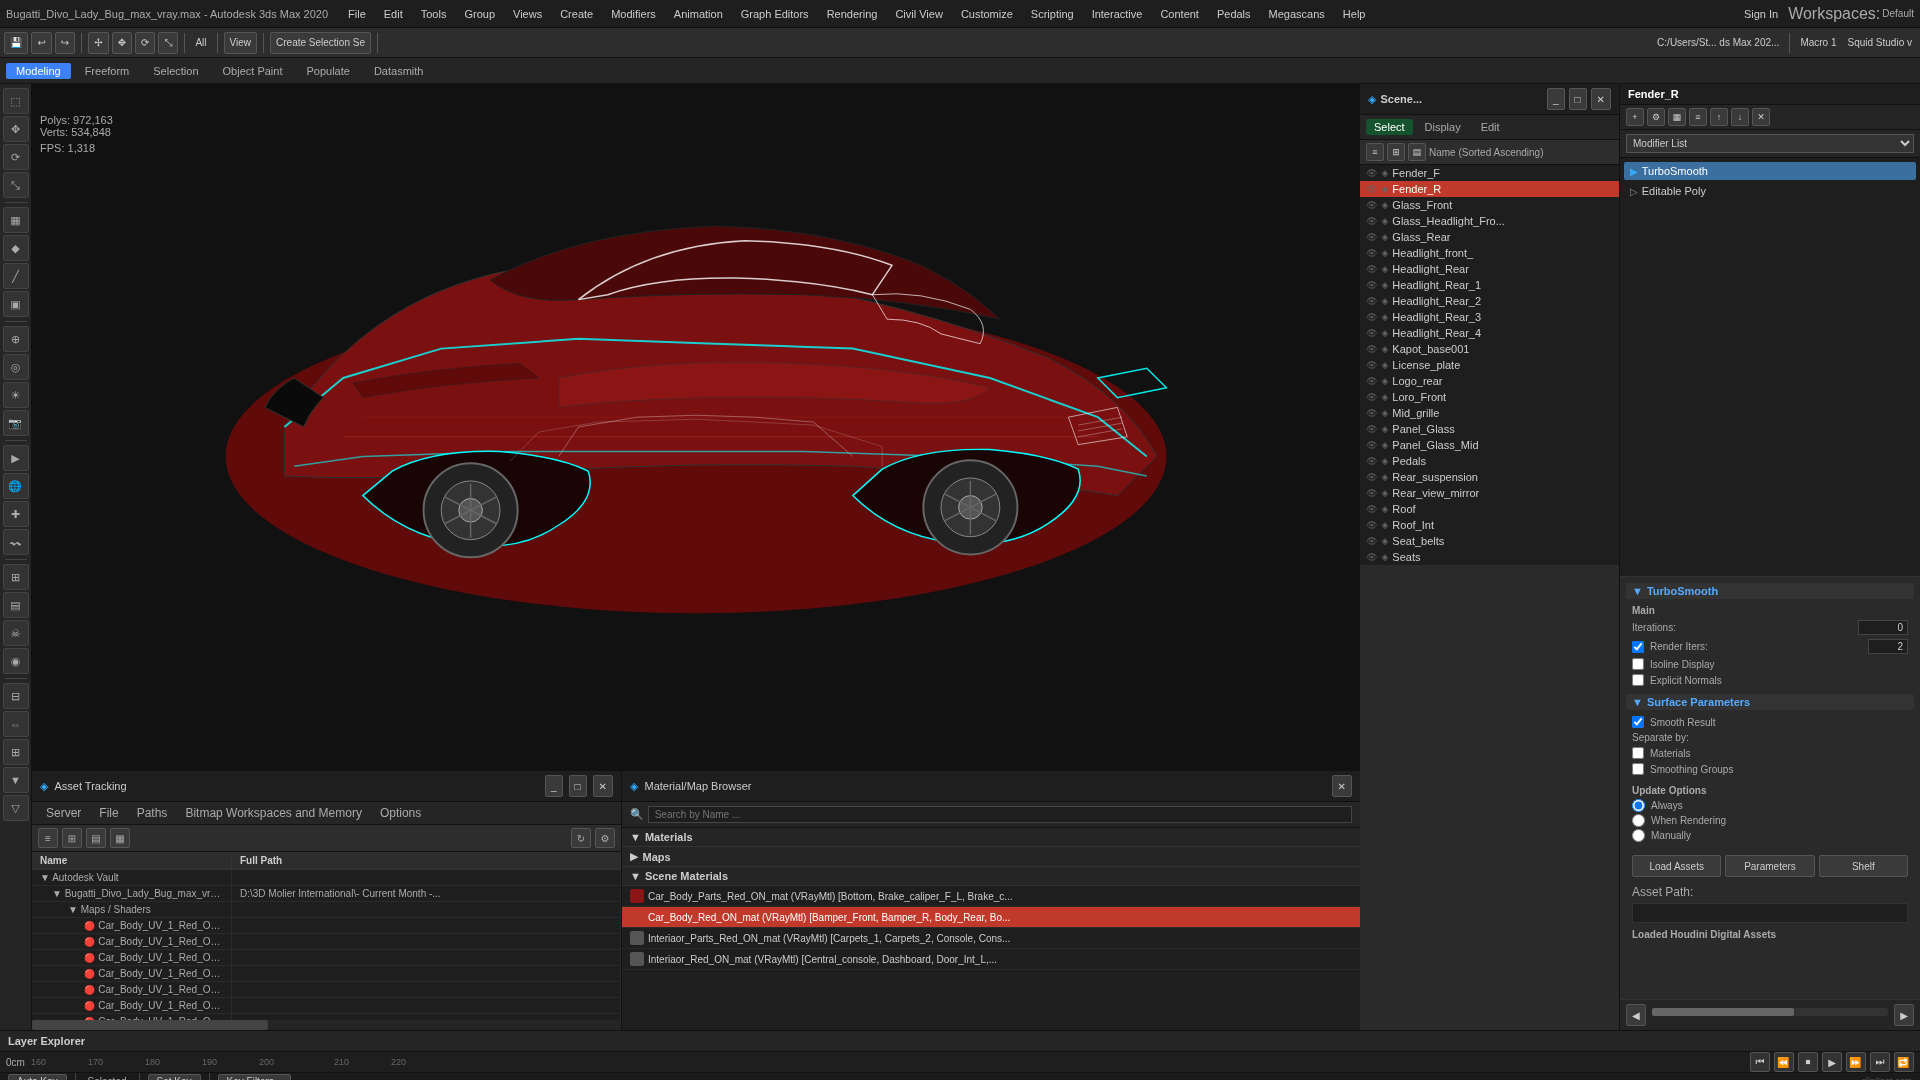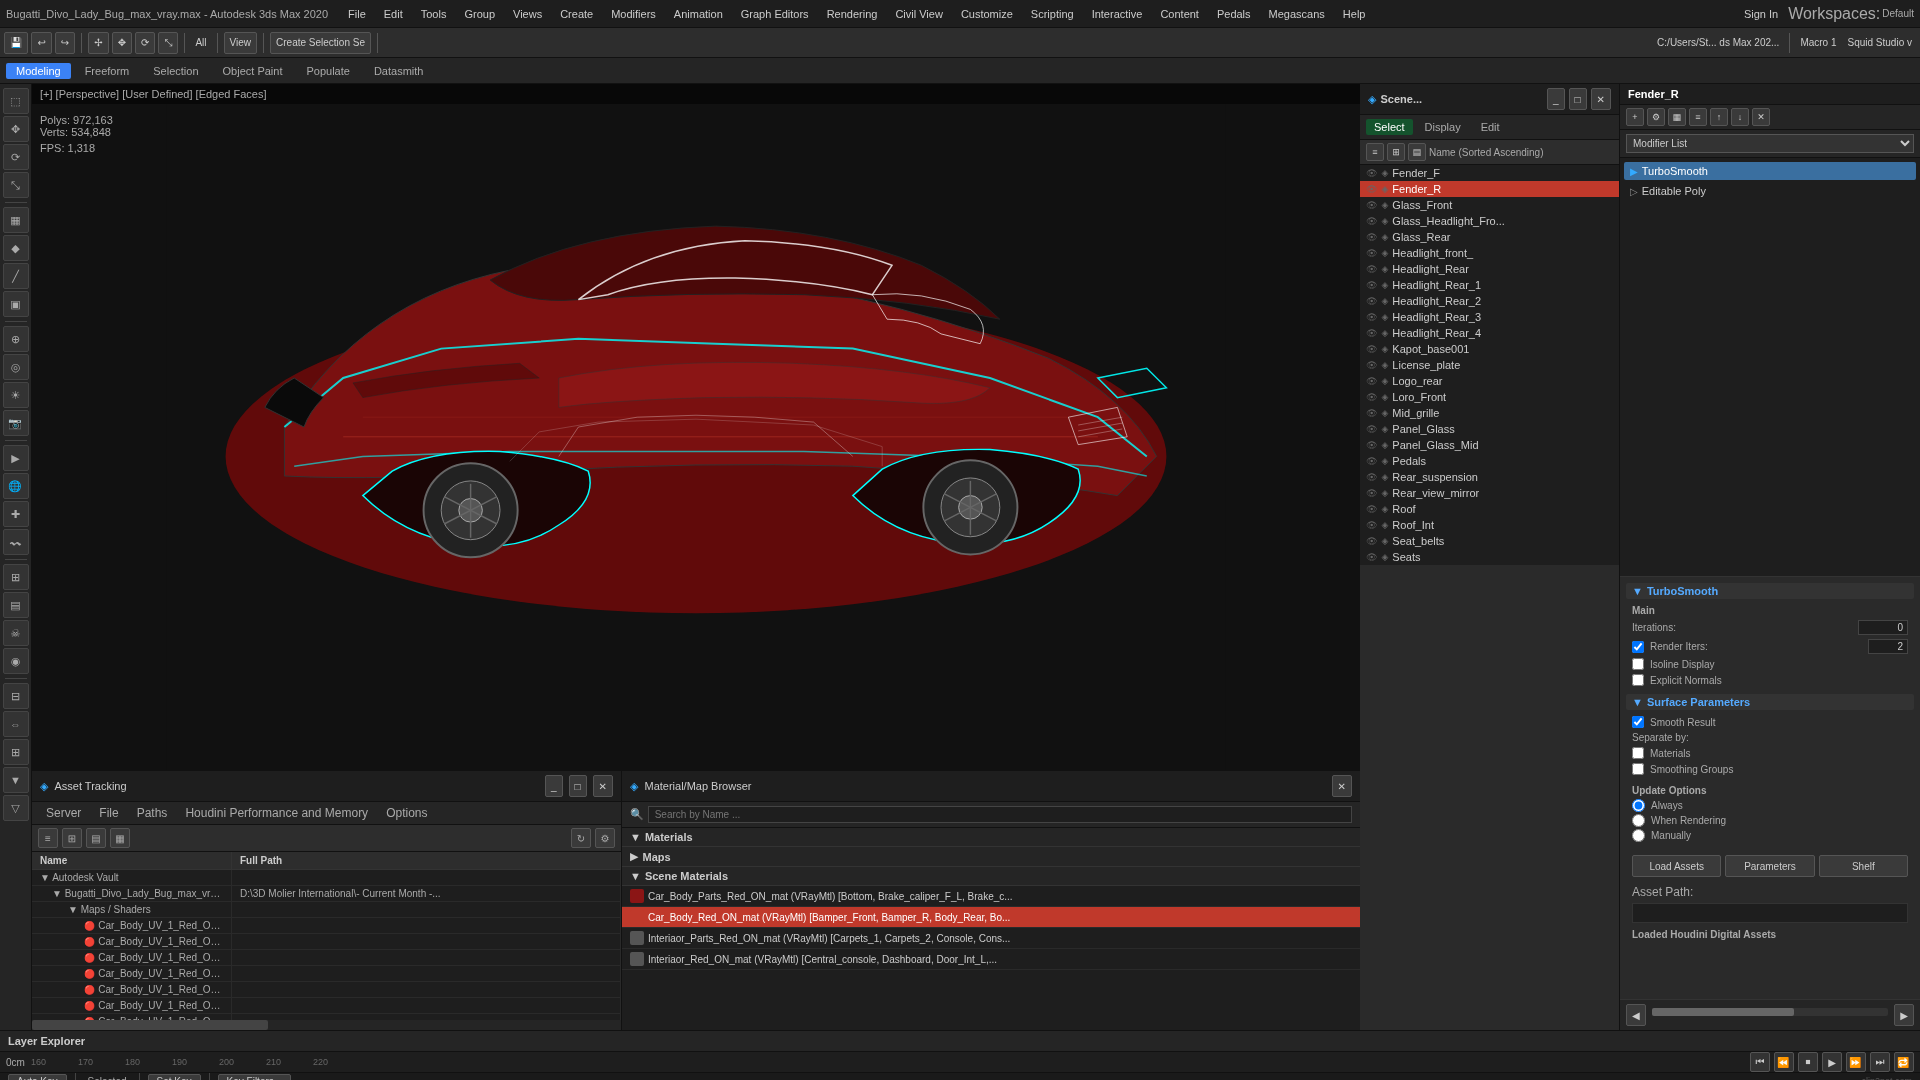--- a/index.html
+++ b/index.html
@@ -223,23 +223,20 @@
       <div class="icon-btn">⊟</div>
       <div class="icon-btn">⇔</div>
       <div class="icon-btn">⊞</div>
       <div class="icon-btn">▼</div>
       <div class="icon-btn">▽</div>
     </div>
 
     <div style="flex:1; display:flex; flex-direction:column; position:relative;">
 
       <div id="viewport" style="flex:1; position:relative; overflow:hidden; background:#111;">
-        <div id="viewport-header">
-          <span>[+] [Perspective] [User Defined] [Edged Faces]</span>
-        </div>
         <div id="viewport-stats">
           <div><span>Polys:</span> <span>972,163</span></div>
           <div><span>Verts:</span> <span>534,848</span></div>
           <div id="viewport-fps"><span>FPS:</span> <span>1,318</span></div>
         </div>
 
         <svg id="car-svg" viewBox="0 0 1080 700" preserveAspectRatio="xMidYMid meet" style="position:absolute;top:0;left:0;width:100%;height:100%;">
 
           <rect width="1080" height="700" fill="#111"></rect>
 
@@ -305,21 +302,21 @@
             <div style="display:flex;gap:6px;">
               <button class="tb-btn">_</button>
               <button class="tb-btn">□</button>
               <button class="tb-btn">✕</button>
             </div>
           </div>
           <div id="at-menus">
             <span class="at-menu">Server</span>
             <span class="at-menu">File</span>
             <span class="at-menu">Paths</span>
-            <span class="at-menu">Houdini Performance and Memory</span>
+            <span class="at-menu">Bitmap Workspaces and Memory</span>
             <span class="at-menu">Options</span>
           </div>
           <div id="at-toolbar">
             <div class="at-tb-icon">≡</div>
             <div class="at-tb-icon">⊞</div>
             <div class="at-tb-icon">▤</div>
             <div class="at-tb-icon">▦</div>
             <div style="flex:1"></div>
             <div class="at-tb-icon">↻</div>
             <div class="at-tb-icon">⚙</div>
@@ -683,27 +680,27 @@
       </div>
     </div>
   </div>
 
   <div id="final-status">
     <div id="layer-explorer-bar">
       <span id="layer-explorer-label">Layer Explorer</span>
     </div>
     <div id="timeline-row">
       <span style="color:#aaa;font-size:10px;">0cm</span>
-      <div style="display:flex;align-items:center;gap:2px;">
+      <div style="display:flex;align-items:center;gap:12px;">
         <span style="color:#666;font-size:9px;">160</span>
         <span style="color:#666;font-size:9px;margin-left:30px;">170</span>
         <span style="color:#666;font-size:9px;margin-left:30px;">180</span>
         <span style="color:#666;font-size:9px;margin-left:30px;">190</span>
         <span style="color:#666;font-size:9px;margin-left:30px;">200</span>
-        <span style="color:#666;font-size:9px;margin-left:30px;">210</span>
+        <span style="color:#666;font-size:9px;margin-left:48px;">210</span>
         <span style="color:#666;font-size:9px;margin-left:30px;">220</span>
       </div>
       <div style="flex:1"></div>
       <div class="status-playback">
         <button class="play-btn">⏮</button>
         <button class="play-btn">⏪</button>
         <button class="play-btn">⏹</button>
         <button class="play-btn">▶</button>
         <button class="play-btn">⏩</button>
         <button class="play-btn">⏭</button>

